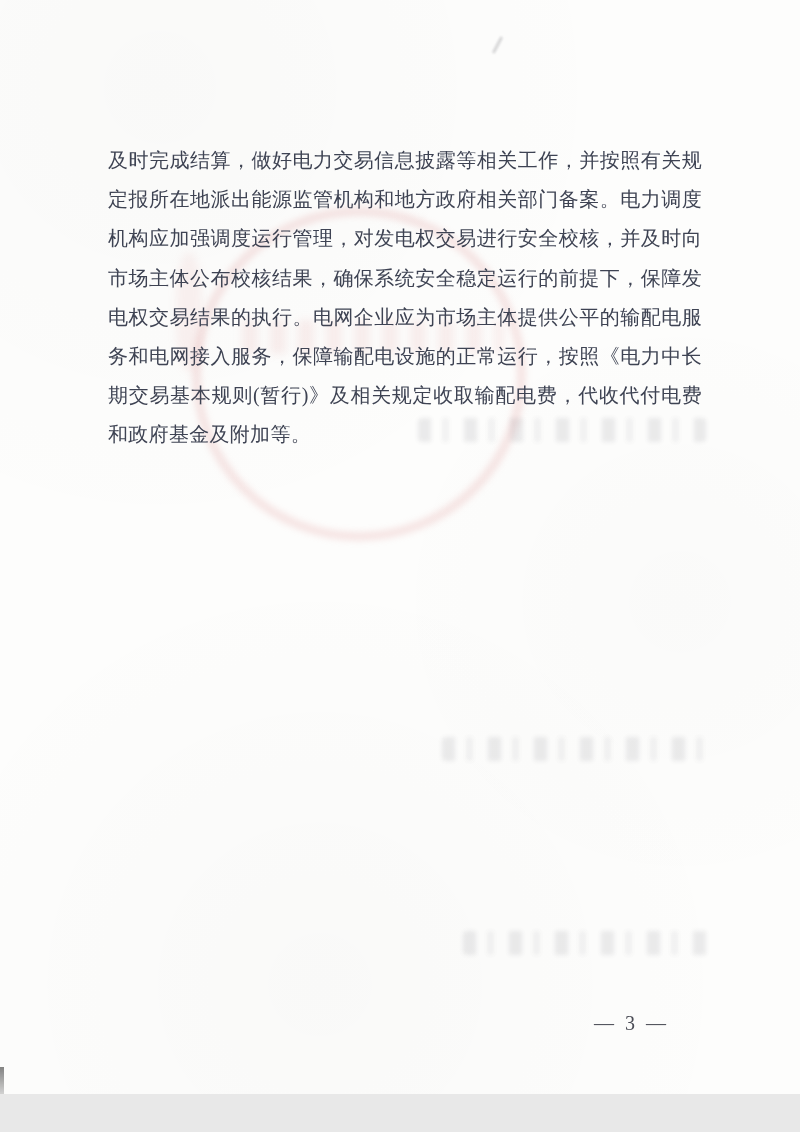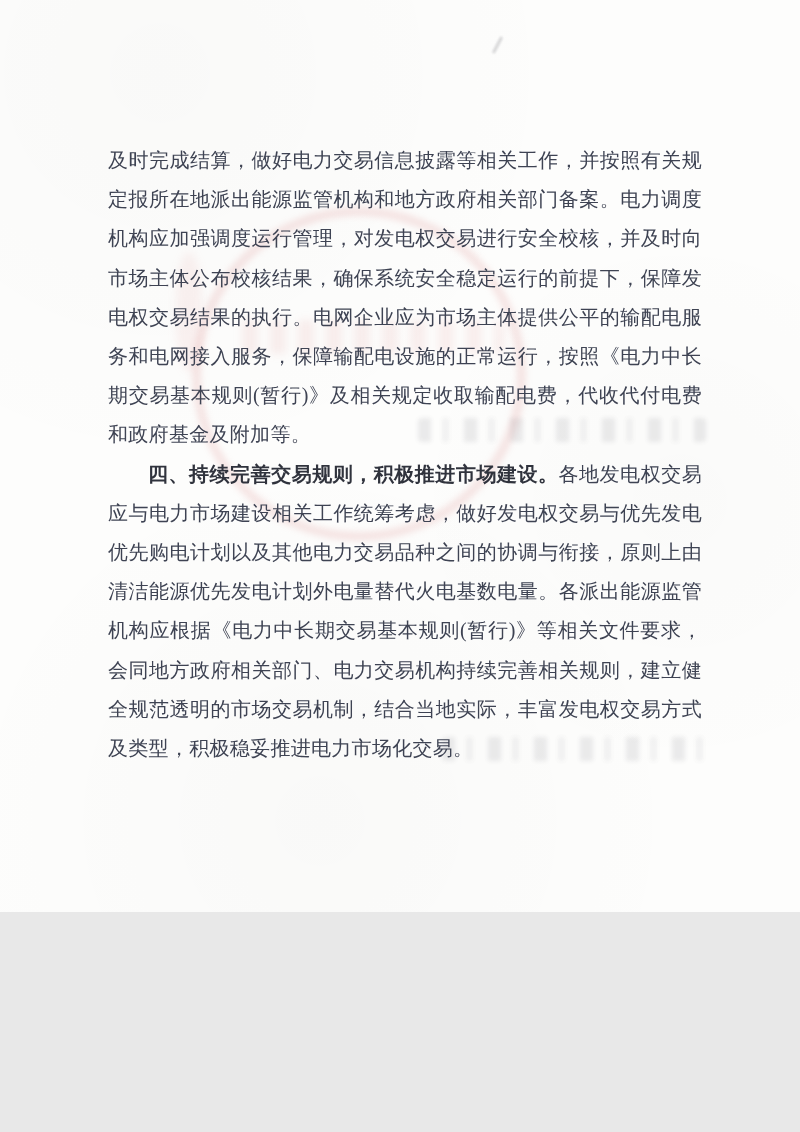--- a/index.html
+++ b/index.html
@@ -1,19 +1,19 @@
 <!DOCTYPE html>
 <html><head>
 <meta charset="utf-8">
 <style>
   html, body { margin: 0; padding: 0; background: #e8e8e8; }
   .page {
     position: relative;
     width: 800px;
-    height: 912px;
+    height: 1094px;
     margin: 0 auto;
     background: #fdfdfc;
     overflow: hidden;
     font-family: "Liberation Serif", serif;
     
     background-image:
       radial-gradient(circle at 20% 8%, rgba(0,0,0,0.015), transparent 40%),
       radial-gradient(circle at 85% 55%, rgba(0,0,0,0.012), transparent 35%),
       radial-gradient(circle at 40% 90%, rgba(0,0,0,0.015), transparent 40%);
   }
@@ -144,21 +144,20 @@
   <div class="seal-ring"></div>
   <div class="seal-text-band"></div>
   <div class="seal-arc-left"></div>
 
   <div class="bleed b1"></div>
   <div class="bleed b2"></div>
   <div class="bleed b3"></div>
 
   <div class="textblock" id="paragraphs">
       <p class=""><span class="run">及时完成结算，做好电力交易信息披露等相关工作，并按照有关规定报所在地派出能源监管机构和地方政府相关部门备案。电力调度机构应加强调度运行管理，对发电权交易进行安全校核，并及时向市场主体公布校核结果，确保系统安全稳定运行的前提下，保障发电权交易结果的执行。电网企业应为市场主体提供公平的输配电服务和电网接入服务，保障输配电设施的正常运行，按照《电力中长期交易基本规则(暂行)》及相关规定收取输配电费，代收代付电费和政府基金及附加等。</span></p>
-      <p class="indent"><span class="bold-run">四、持续完善交易规则，积极推进市场建设。</span><span class="run">各地发电权交易应与电力市场建设相关工作统筹考虑，做好发电权交易与优先发电优先购电计划以及其他电力交易品种之间的协调与衔接，原则上由清洁能源优先发电计划外电量替代火电基数电量。各派出能源监管机构应根据《电力中长期交易基本规则(暂行)》等相关文件要求，会同地方政府相关部门、电力交易机构持续完善相关规则，建立健全规范透明的市场交易机制，结合当地实际，丰富发电权交易方式及类型，积极稳妥推进电力市场化交易。</span></p>
     </div>
 
   <div class="pagenum">— 3 —</div>
 
   <div class="bottom-edge"></div>
   <div class="left-edge-speck"></div>
   <div class="topright-scratch"></div>
 
 </div>
 

